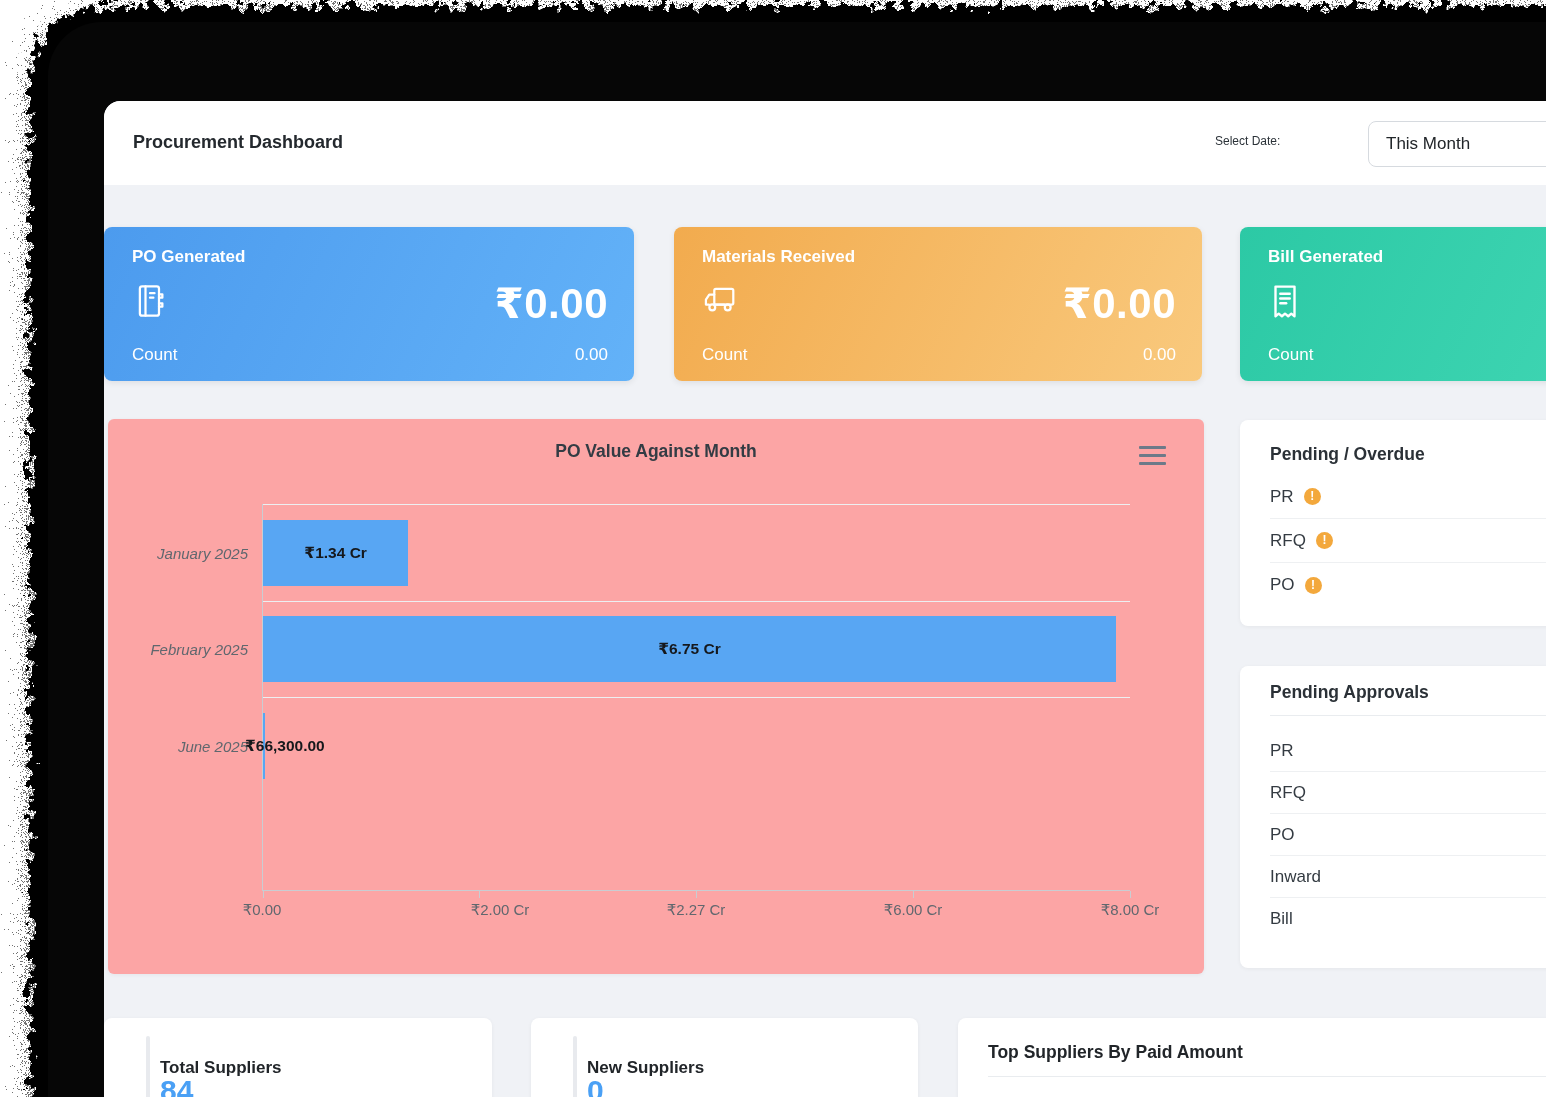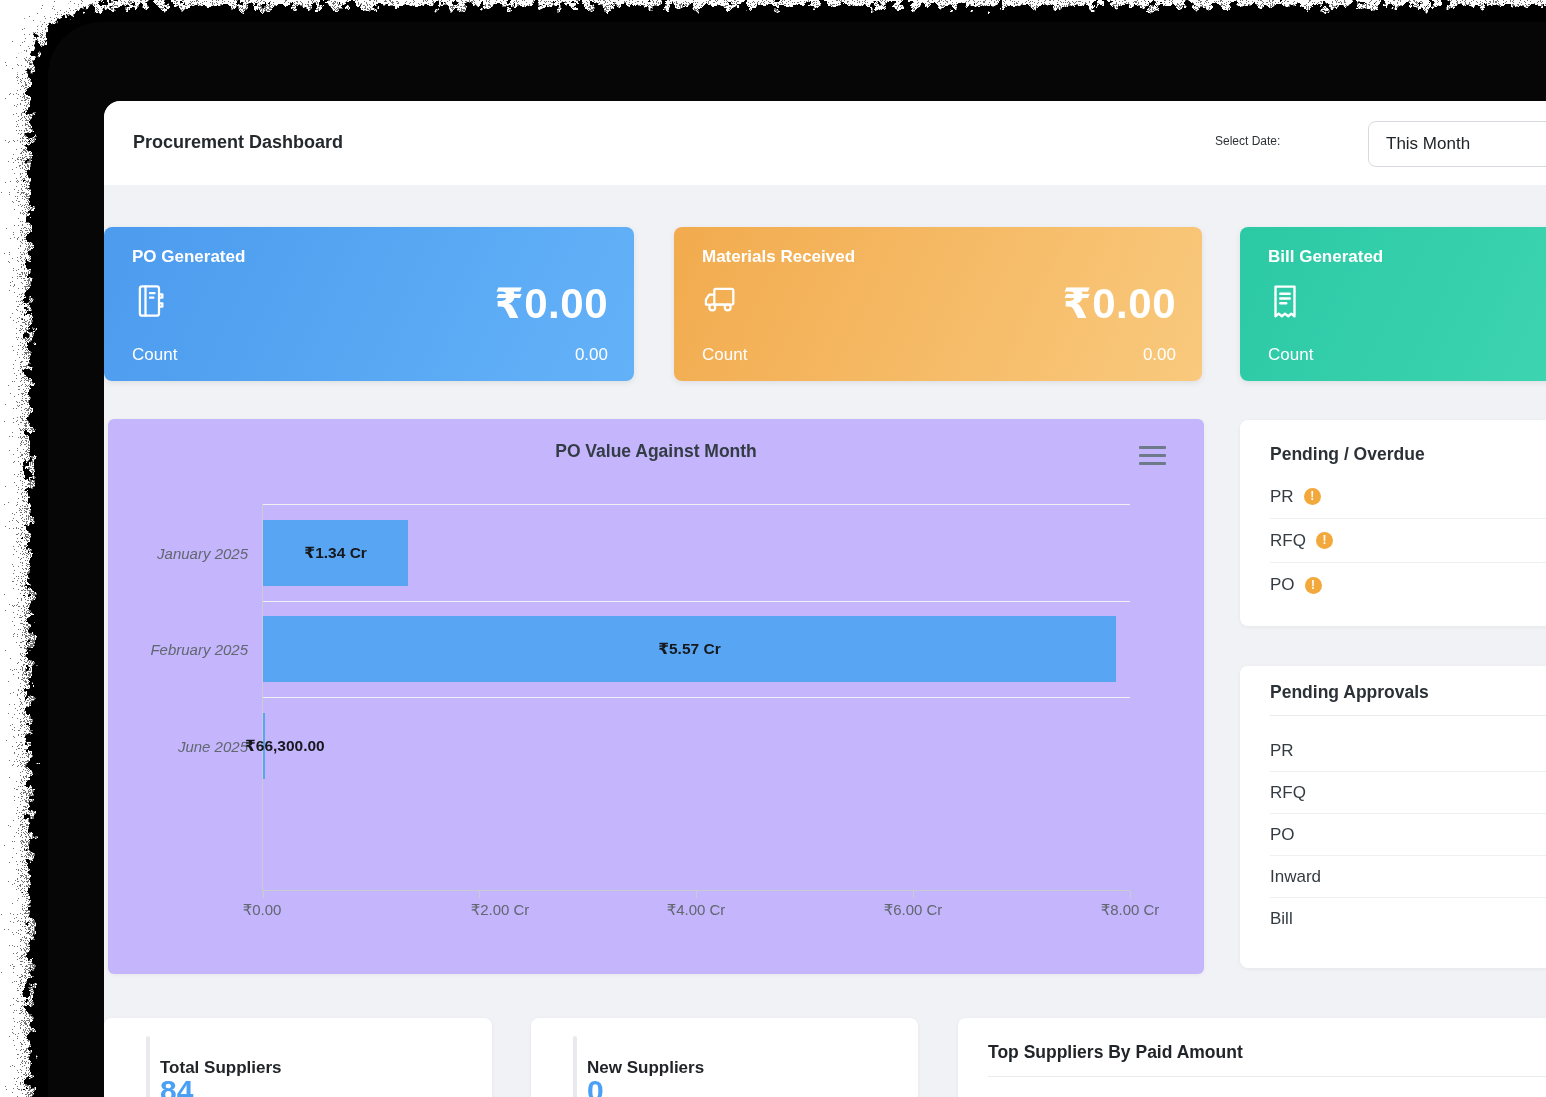--- a/index.html
+++ b/index.html
@@ -33,21 +33,21 @@
   .card-blue   { left:0px;    width:530px; background:linear-gradient(115deg,#4c9bee 0%,#63b2f8 100%); }
   .card-orange { left:570px;  width:528px; background:linear-gradient(115deg,#f2ab4e 0%,#f9c97d 100%); }
   .card-teal   { left:1136px; width:530px; background:linear-gradient(115deg,#2cc9a5 0%,#46dab8 100%); }
   .sc-title { position:absolute; left:28px; top:20px; font-size:17px; font-weight:700; }
   .sc-icon  { position:absolute; left:28px; top:56px; }
   .sc-value { position:absolute; right:26px; top:52px; font-size:42px; font-weight:700; letter-spacing:.5px; }
   .sc-foot  { position:absolute; left:28px; right:26px; bottom:16px; display:flex;
     justify-content:space-between; font-size:17px; }
 
   
-  .chart-card { position:absolute; left:4px; top:318px; width:1096px; height:555px; background:#c4b5fd;
+  .chart-card { position:absolute; left:4px; top:318px; width:1096px; height:555px; background:#fca5a5;
     border-radius:6px; box-shadow:0 1px 4px rgba(0,0,0,.05); }
   .chart-title { position:absolute; left:0; right:0; top:22px; text-align:center;
     font-size:17.5px; font-weight:700; color:#333c44; }
   .chart-menu { position:absolute; right:38px; top:27px; width:27px; height:19px; cursor:pointer;
     display:flex; flex-direction:column; justify-content:space-between; }
   .chart-menu i { display:block; height:3px; background:#6c7a89; border-radius:1px; }
   .plot { position:absolute; left:154px; top:85px; width:868px; height:387px;
     border-left:1px solid #c9cdd2; border-bottom:1px solid #c9cdd2; }
   .bar-row { position:relative; height:25%; border-top:1px solid #edeff1; }
   .cat-label { position:absolute; right:calc(100% + 15px); top:50%; transform:translateY(-50%);
@@ -182,37 +182,37 @@
 
       <div class="plot" id="plot">
         <div class="bar-row">
           <span class="cat-label">January 2025</span>
           <div class="bar" style="width: 145.222px; background: rgb(88, 166, 243);"></div>
           <span class="bar-label" style="left: 72.6112px; transform: translate(-50%, -50%);">₹1.34 Cr</span>
         </div>
         <div class="bar-row">
           <span class="cat-label">February 2025</span>
           <div class="bar" style="width: 852.911px; background: rgb(88, 166, 243);"></div>
-          <span class="bar-label" style="left: 426.456px; transform: translate(-50%, -50%);">₹5.57 Cr</span>
+          <span class="bar-label" style="left: 426.456px; transform: translate(-50%, -50%);">₹6.75 Cr</span>
         </div>
         <div class="bar-row">
           <span class="cat-label">June 2025</span>
           <div class="bar" style="width: 2px; background: rgb(88, 166, 243);"></div>
           <span class="bar-label" style="left: -18px; transform: translateY(-50%);">₹66,300.00</span>
         </div>
       <div class="x-tick-mark" style="left: calc(0% - 0.5px);"></div>
           <div class="x-tick-mark" style="left: calc(25% - 0.5px);"></div>
           <div class="x-tick-mark" style="left: calc(50% - 0.5px);"></div>
           <div class="x-tick-mark" style="left: calc(75% - 0.5px);"></div>
           <div class="x-tick-mark" style="left: calc(100% - 0.5px);"></div>
         </div>
       <div class="x-labels" id="xLabels">
           <div class="x-tick-label" style="left: 0%;">₹0.00</div>
           <div class="x-tick-label" style="left: 25%; margin-left: 21px;">₹2.00 Cr</div>
-          <div class="x-tick-label" style="left: 50%;">₹4.00 Cr</div>
+          <div class="x-tick-label" style="left: 50%;">₹2.27 Cr</div>
           <div class="x-tick-label" style="left: 75%;">₹6.00 Cr</div>
           <div class="x-tick-label" style="left: 100%;">₹8.00 Cr</div>
         </div>
     </section>
 
     <aside class="panel panel-overdue">
       <div class="panel-title">Pending / Overdue</div>
       <div class="rows">
         <div class="p-row">
           <span>PR</span>

